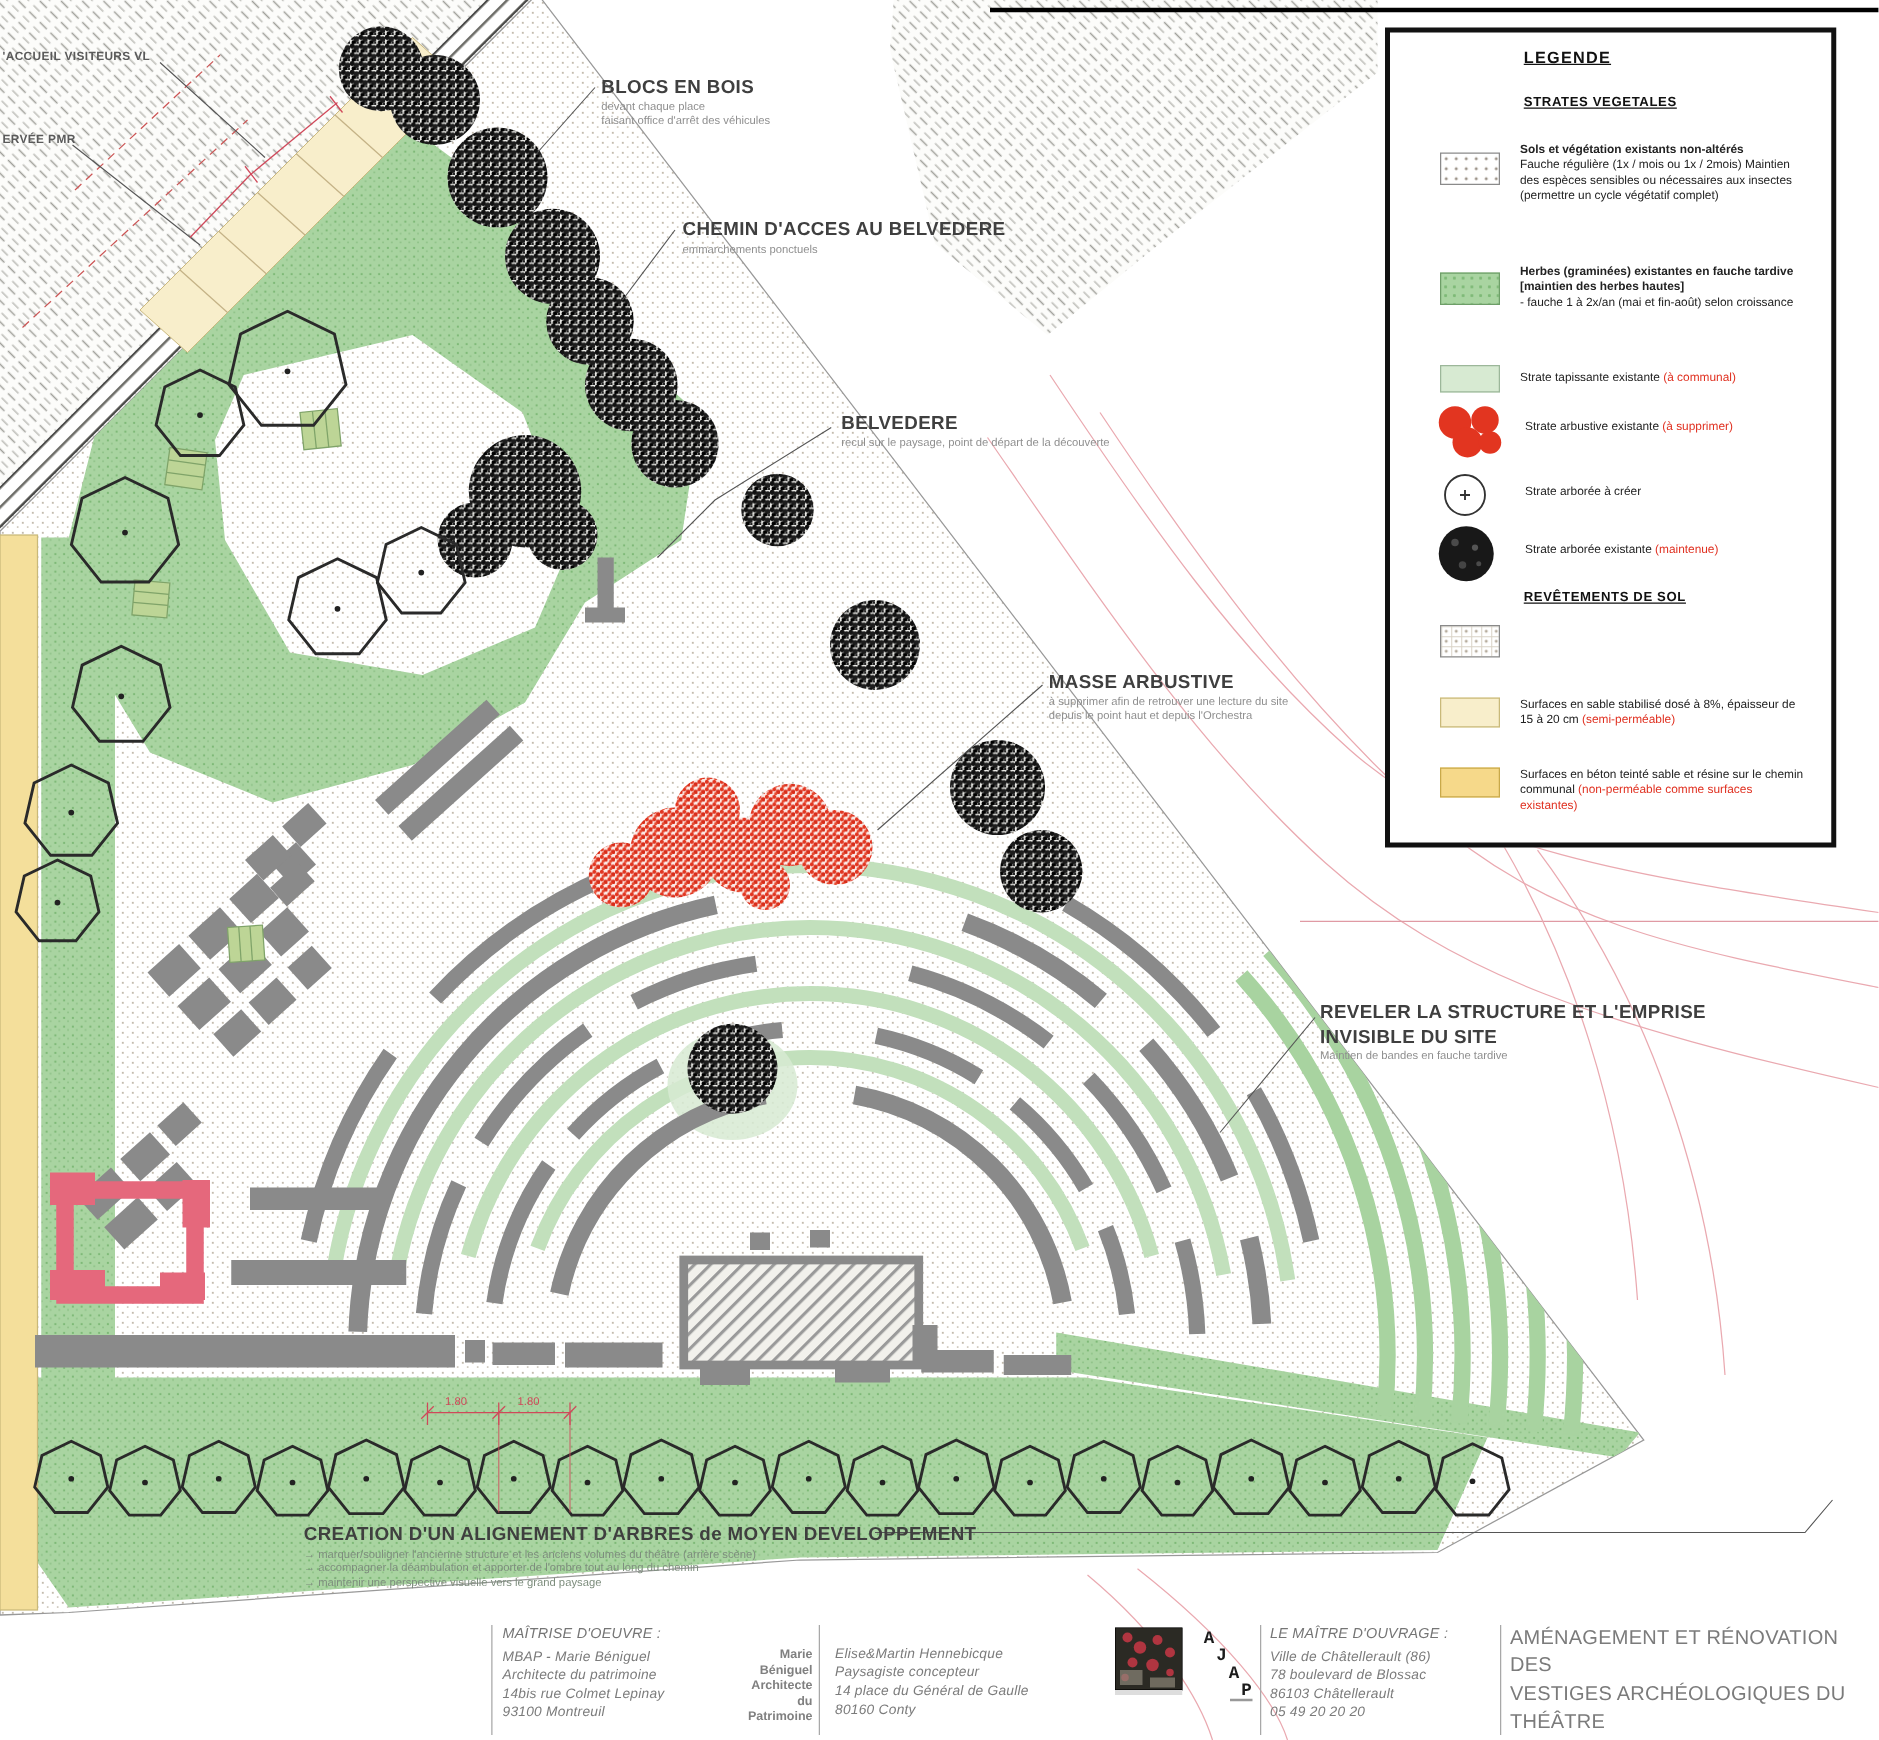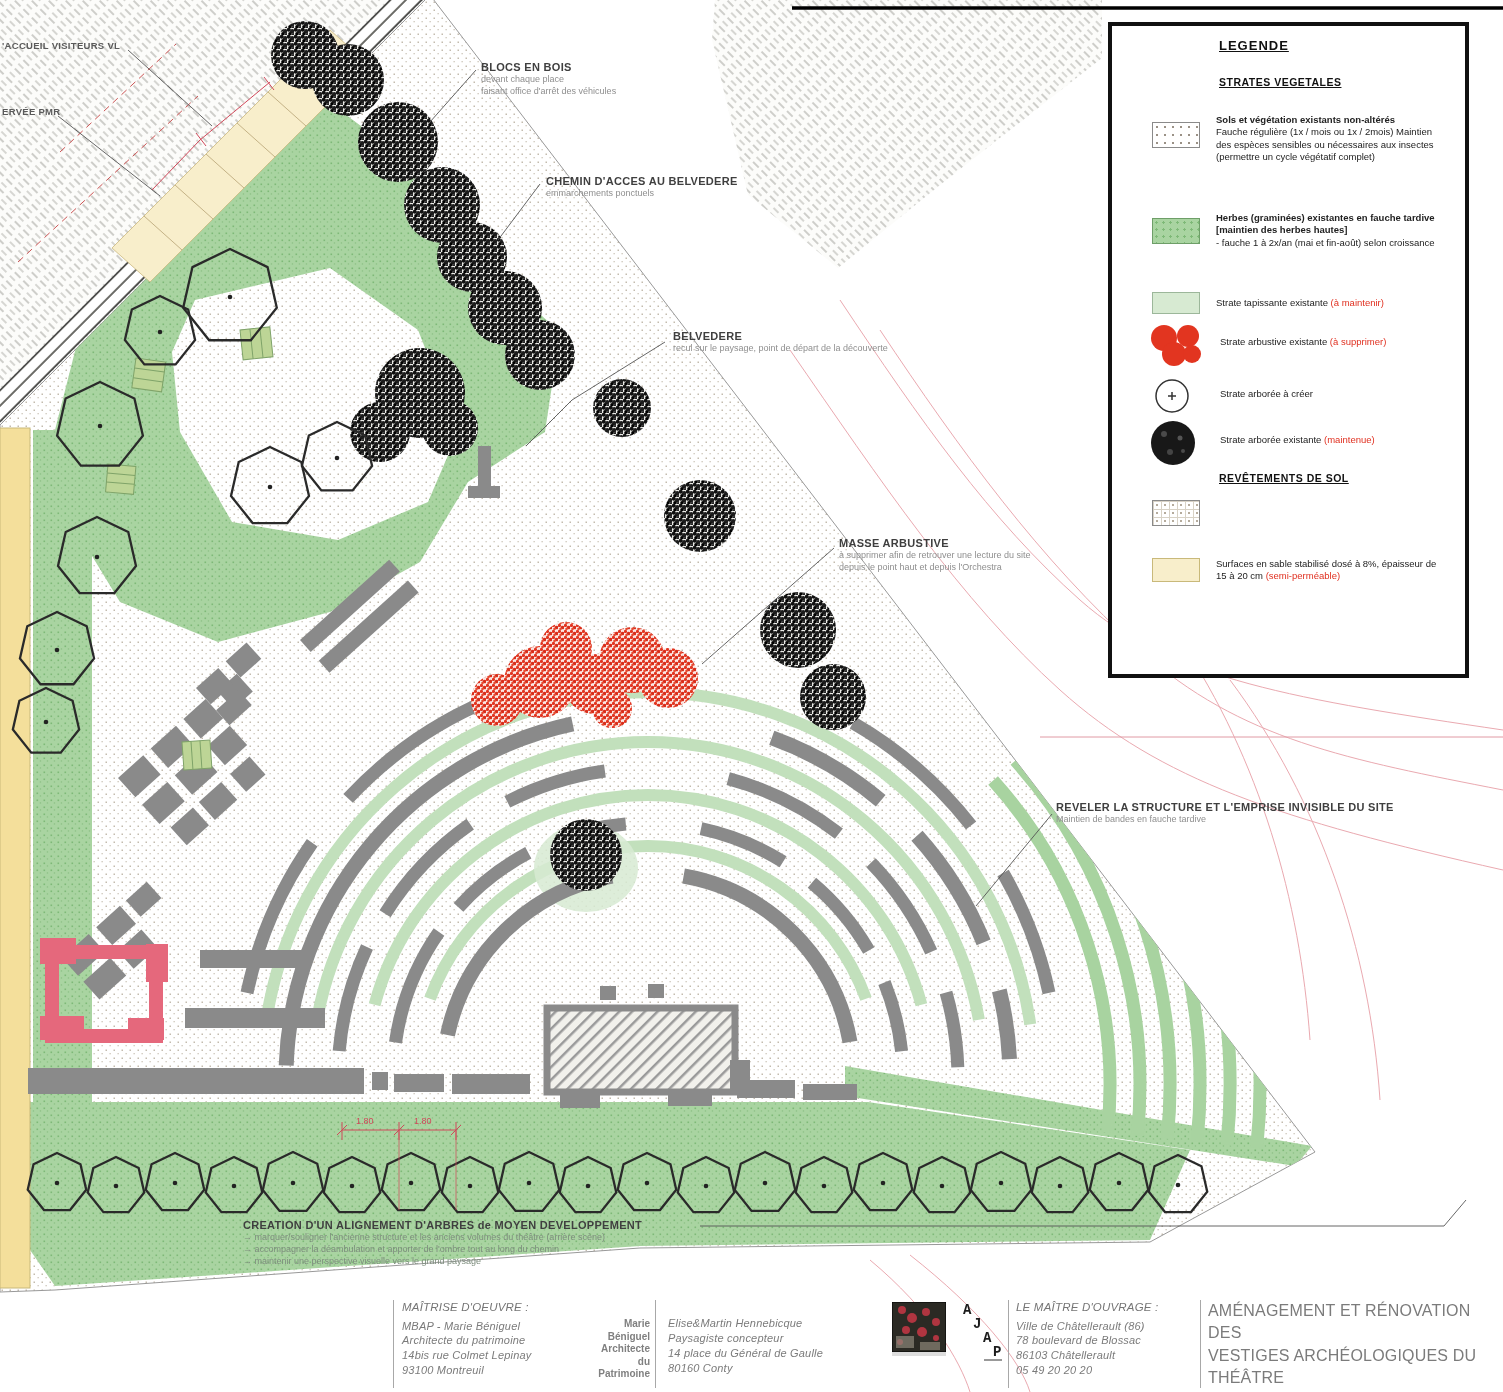--- a/index.html
+++ b/index.html
@@ -1,21 +1,21 @@
 <!DOCTYPE html>
 <html><head>
 <meta charset="utf-8">
 <style>
   html,body{margin:0;padding:0;background:#fff;}
   .page{position:relative;width:1503px;height:1392px;overflow:hidden;background:#fff;
         font-family:"Liberation Sans",sans-serif;color:#333;}
   .page svg.map{position:absolute;left:0;top:0;}
   
   .ann{position:absolute;line-height:1.3;}
-  .ann-t{font-size:11px;font-weight:700;color:#3f3f3f;letter-spacing:.3px;}
+  .ann-t{font-size:15px;font-weight:700;color:#3f3f3f;letter-spacing:.3px;}
   .ann-l{font-size:9px;color:#8f8f8f;}
   .ann-l.green{color:#7d8d7d;}
   .ann-cut{font-size:9.5px;font-weight:700;color:#5a5a5a;letter-spacing:.3px;}
   
   .legend{position:absolute;left:1108px;top:22px;width:353px;height:648px;background:#fff;
           border:4px solid #111;}
   .lg-title{position:absolute;left:107px;top:12px;font-size:13px;font-weight:700;
             letter-spacing:1px;text-decoration:underline;color:#111;}
   .lg-sec{position:absolute;left:107px;font-size:10.5px;font-weight:700;letter-spacing:.5px;
           text-decoration:underline;color:#111;}
@@ -439,21 +439,21 @@
     <div class="lg-txt">
       <span class="b">Herbes (graminées) existantes en fauche tardive [maintien des herbes hautes]</span>
       <span>- fauche 1 à 2x/an (mai et fin-août) selon croissance</span>
     </div>
   </div>
 
   <div class="lg-row" style="top:266px">
     <div class="sw sw-ltg"></div>
     <div class="lg-txt" style="padding-top:5px">
       <span>Strate tapissante existante</span>
-      <span class="lg-red">(à maintenir)</span>
+      <span class="lg-red">(à communal)</span>
     </div>
   </div>
 
   <div class="lg-row" style="top:298px">
     <svg class="sw-svg" width="56" height="48">
       <circle cx="16" cy="14" r="13" fill="#e23520"></circle>
           <circle cx="40" cy="12" r="11" fill="#e23520"></circle>
       <circle cx="26" cy="30" r="12" fill="#e23520"></circle>
           <circle cx="44" cy="30" r="9" fill="#e23520"></circle>
     </svg>
@@ -495,20 +495,27 @@
   </div>
 
   <div class="lg-row" style="top:532px">
     <div class="sw sw-sable"></div>
     <div class="lg-txt">
       <span>Surfaces en sable stabilisé dosé à 8%, épaisseur de 15 à 20 cm</span>
       <span class="lg-red">(semi-perméable)</span>
     </div>
   </div>
 
+  <div class="lg-row" style="top:588px">
+    <div class="sw sw-beton"></div>
+    <div class="lg-txt">
+      <span>Surfaces en béton teinté sable et résine sur le chemin communal</span>
+      <span class="lg-red">(non-perméable comme surfaces existantes)</span>
+    </div>
+  </div>
 </div>
 
 <div>
   <div class="tb-v" style="left:393px"></div>
   <div class="tb-v" style="left:655px"></div>
   <div class="tb-v" style="left:1008px"></div>
   <div class="tb-v" style="left:1200px"></div>
 
   <div class="tb-col" style="left:402px;top:1300px;width:165px">
     <div class="tb-label">MAÎTRISE D'OEUVRE :</div>

